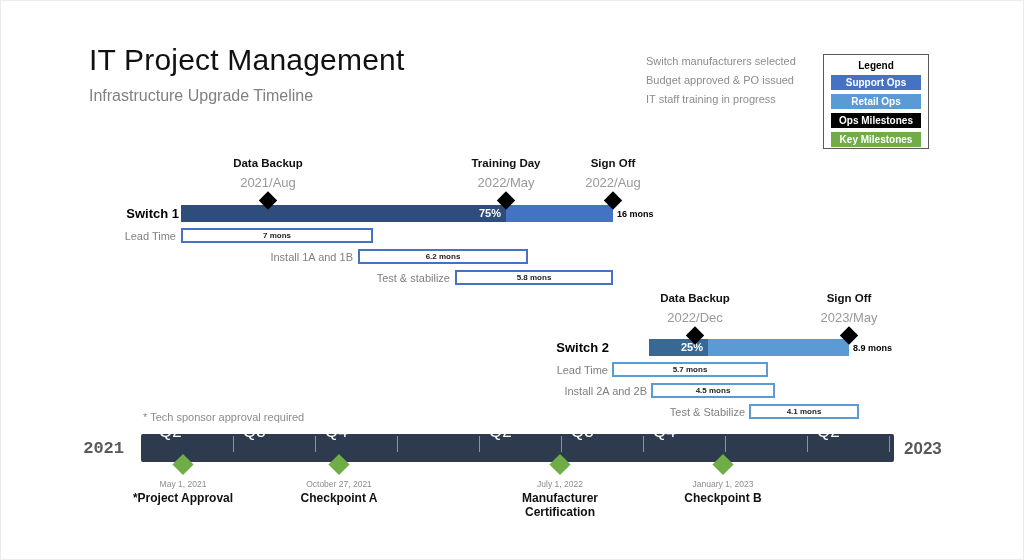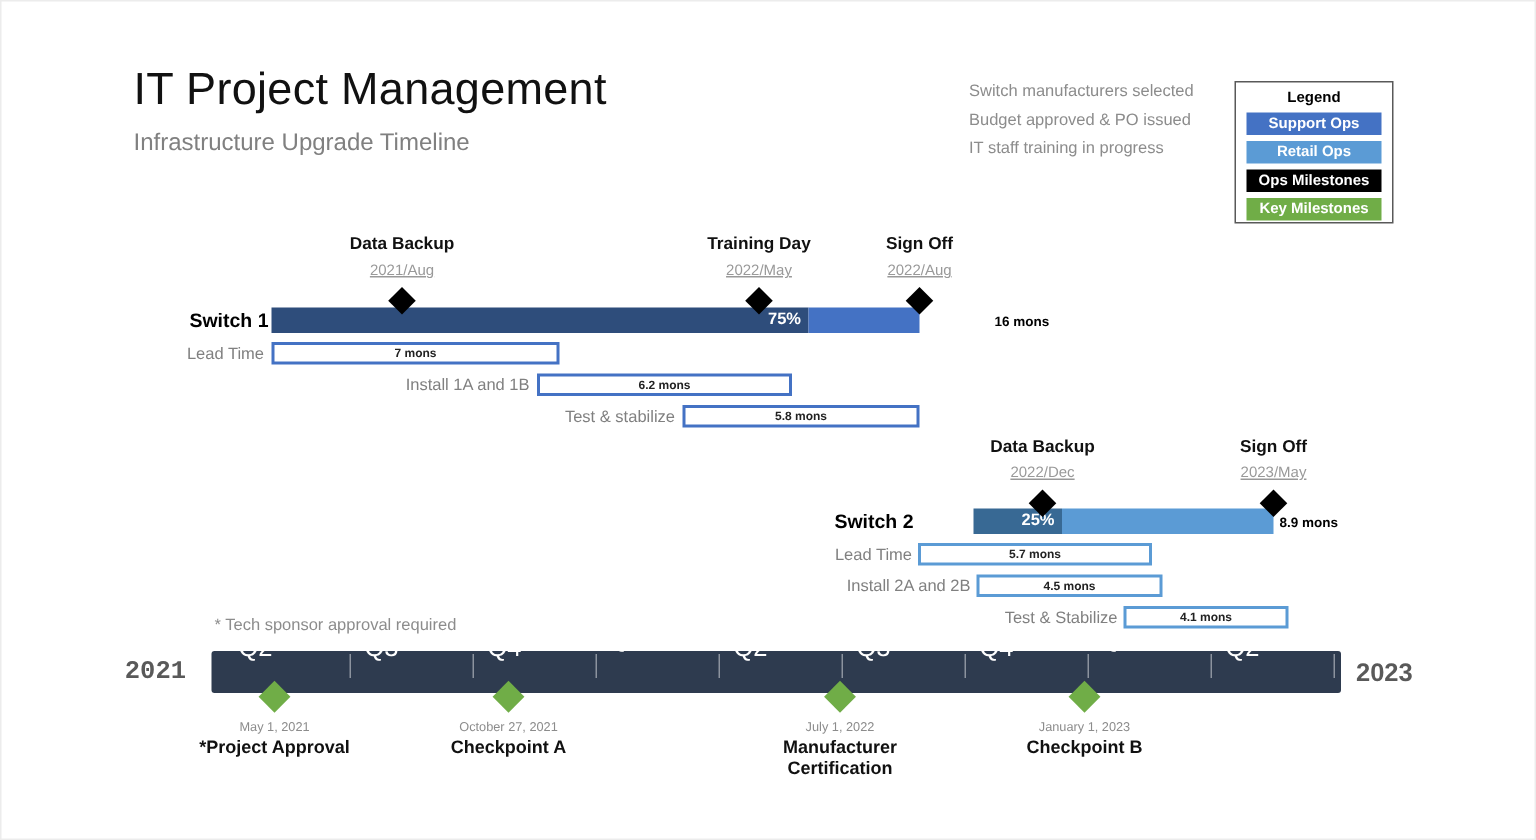--- a/index.html
+++ b/index.html
@@ -40,21 +40,21 @@
   .row-label { width:130px; text-align:right; font-size:11px; color:#808080; white-space:nowrap; }
   .obar { height:15px; background:#fff; text-align:center; }
   .obar-s1 { border:2px solid #4472C4; } .obar-s2 { border:2px solid #5B9BD5; }
   .obar .dur-in { font-size:8px; font-weight:bold; color:#222; line-height:11px; }
 
   
   .ms { width:0; }
   .ms-name { position:absolute; top:0; transform:translateX(-50%); white-space:nowrap;
              font-size:11.5px; font-weight:bold; color:#111; }
   .ms-date { position:absolute; top:18px; transform:translateX(-50%); white-space:nowrap;
-             font-size:10px; color:#999;text-decoration:underline; }
+             font-size:13px; color:#999; }
   .ms-diamond { position:absolute; top:37px; width:13px; height:13px; background:#000;
                 transform:translateX(-50%) rotate(45deg); }
 
   
   .axis { left:140px; top:433px; width:753px; height:28px; background:#2E3B4F; border-radius:2px; }
   .tick { position:absolute; top:2px; width:1px; height:16px; background:rgba(255,255,255,.45); }
   .qlabel { position:absolute; top:0; height:28px; display:flex; flex-direction:column;
             justify-content:center; color:#fff; }
   .qlabel .q { font-size:17px; line-height:12px; }
   .qlabel .qyear { font-size:14px; line-height:12px;margin-top:32px; }
@@ -87,26 +87,26 @@
     <div class="legend-title">Legend</div>
     <div class="legend-item lg-0">Support Ops</div>
     <div class="legend-item lg-1">Retail Ops</div>
     <div class="legend-item lg-2">Ops Milestones</div>
     <div class="legend-item lg-3">Key Milestones</div>
   </div>
 
   <div class="abs task-label" style="left:120px; top:205px; width:58px;">Switch 1</div>
 
   <div class="abs bar" style="left:180px; top:204px; width:432px; height:17px;">
-    <div class="seg-done s1-done" style="width:358px;padding-left:42px;">
+    <div class="seg-done s1-done" style="width:325px;padding-left:42px;">
       <span>75%</span>
     </div>
     <div class="seg-rest s1-rest"></div>
   </div>
-  <div class="abs dur" style="left:616px; top:208px;margin-left:46px;">16 mons</div>
+  <div class="abs dur" style="left:616px; top:208px;">16 mons</div>
 
   <div class="abs row-label" style="left:45px; top:229px;">Lead Time</div>
   <div class="abs obar obar-s1" style="left:180px; top:227px; width:192px;">
     <div class="dur-in">7 mons</div>
   </div>
 
   <div class="abs row-label" style="left:222px; top:250px;">Install 1A and 1B</div>
   <div class="abs obar obar-s1" style="left:357px; top:248px; width:170px;">
     <div class="dur-in">6.2 mons</div>
   </div>

